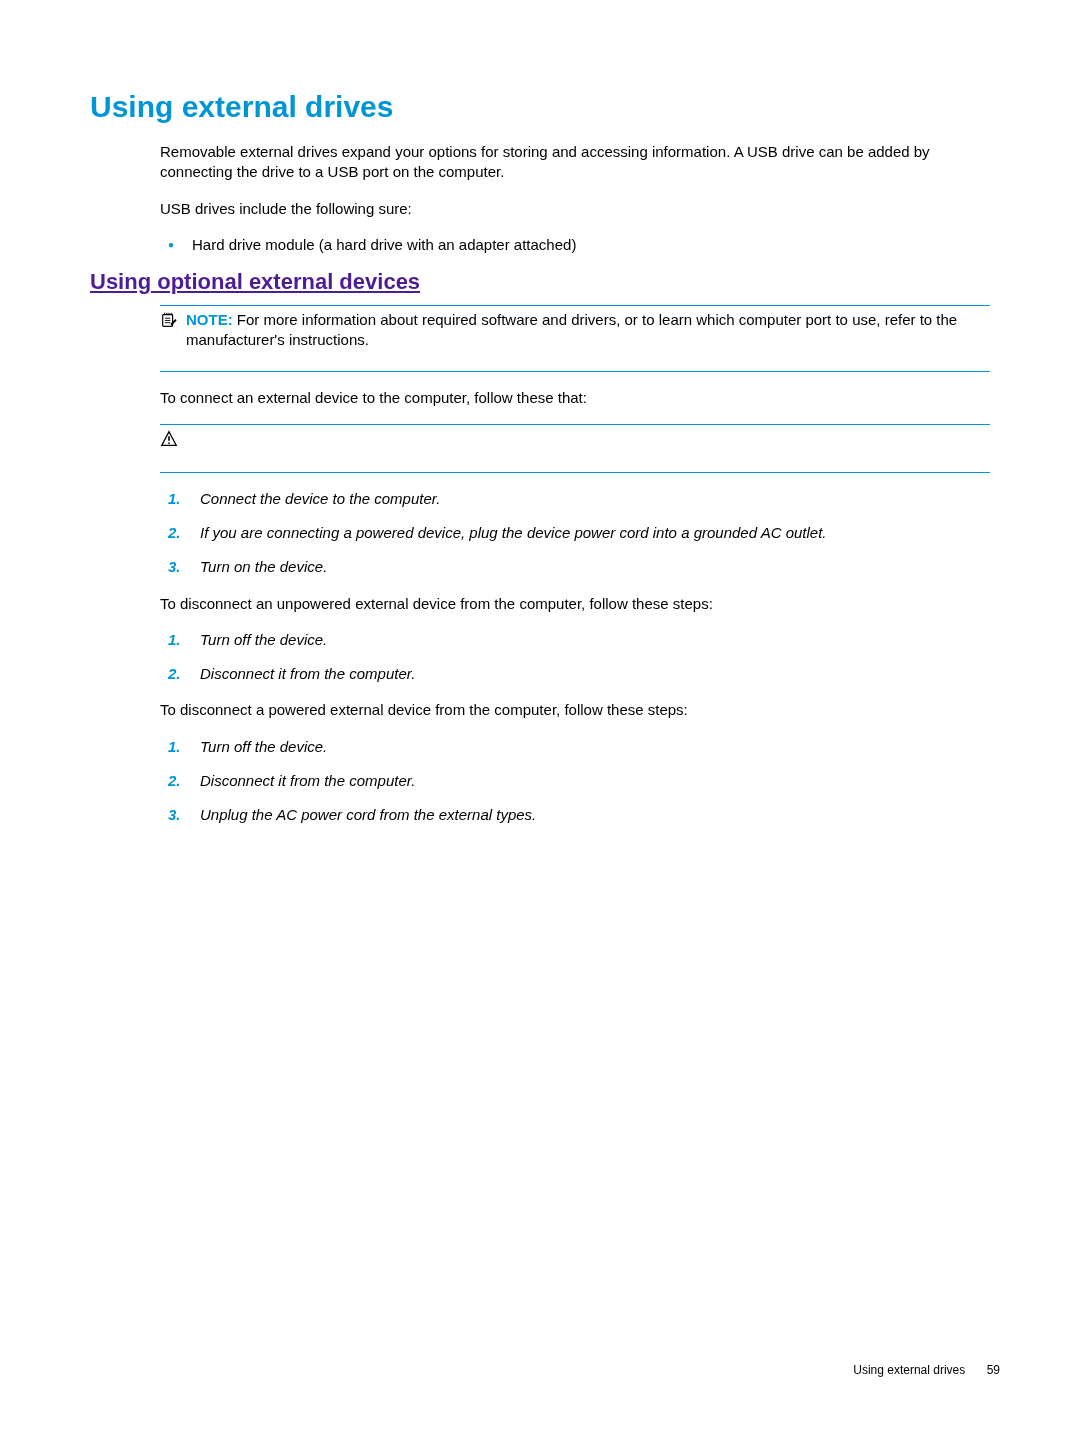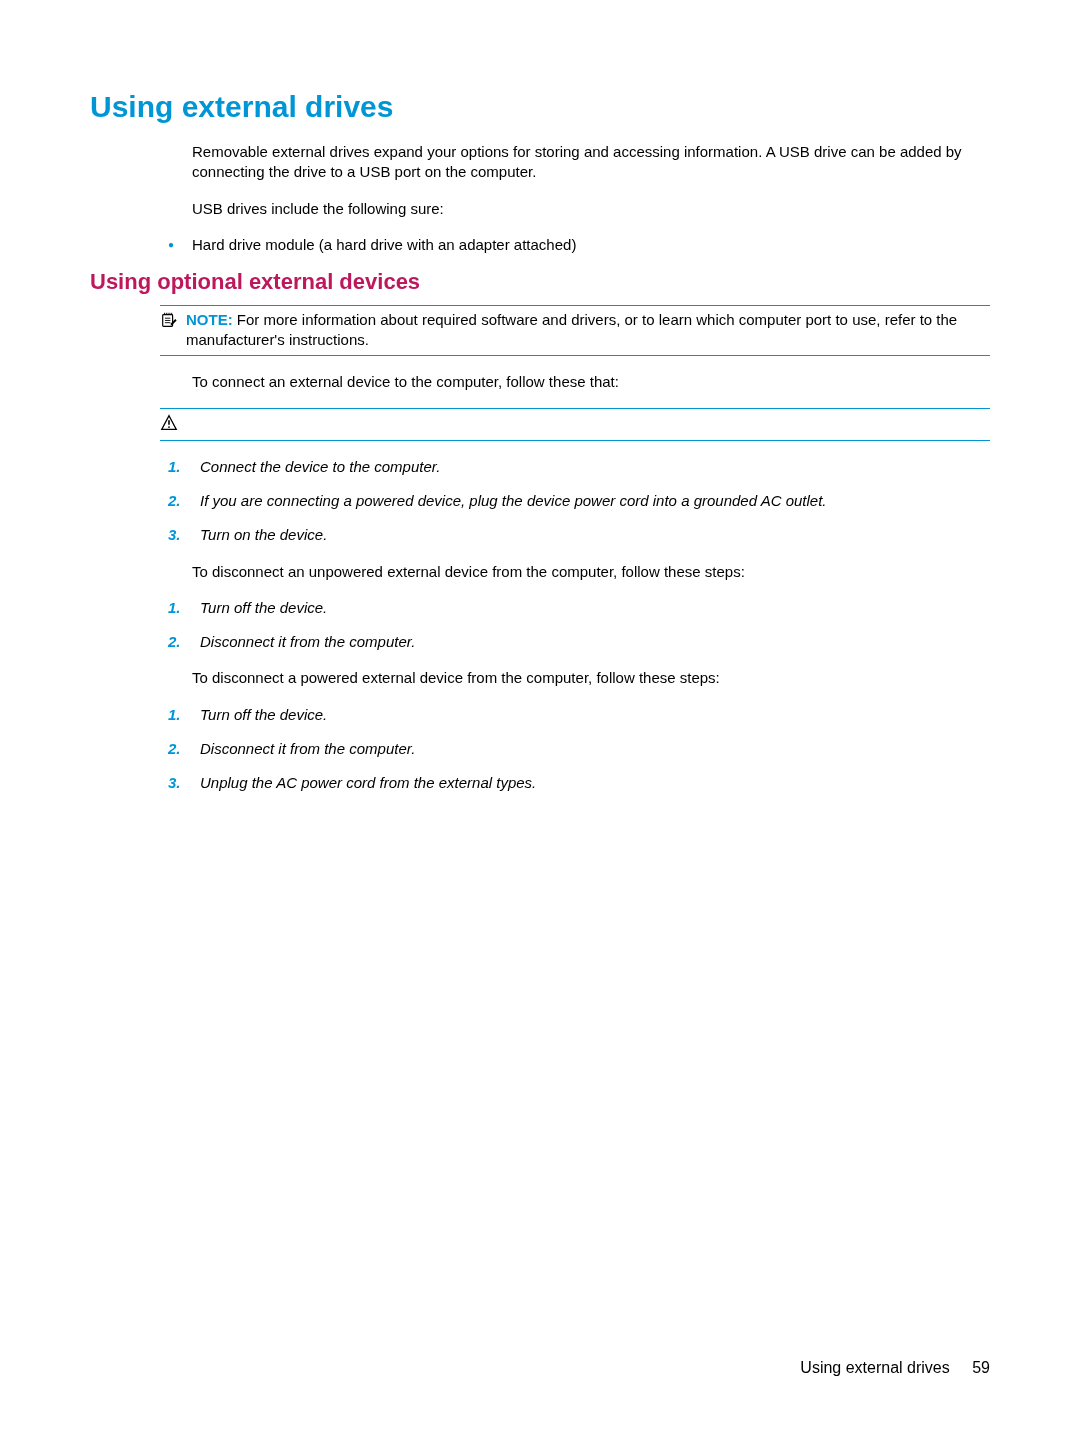--- a/index.html
+++ b/index.html
@@ -17,30 +17,31 @@
       color: #000;
     }
     .h1 {
       color: #0096d6;
       font-size: 30px;
       font-weight: bold;
       margin-bottom: 18px;
       margin-left: 0;
     }
     .h2 {
-      color: #be185d;
+      color: #4c1d95;
       font-size: 22px;
       font-weight: bold;
       margin-bottom: 10px;
       margin-left: 0;
+      text-decoration: underline;
     }
     .body-text {
       font-size: 15px;
       line-height: 1.35;
-      margin-left: 102px;
+      margin-left: 70px;
       margin-bottom: 16px;
     }
     ul.bullet-list {
       list-style: none;
       margin-left: 70px;
       margin-bottom: 12px;
     }
     ul.bullet-list li {
       font-size: 15px;
       line-height: 1.35;
@@ -78,21 +79,21 @@
       position: absolute;
       left: 8px;
       font-size: 15px;
     }
     .callout {
       margin-left: 70px;
       margin-right: 0;
       margin-bottom: 16px;
       border-top: 1px solid #0096d6;
       border-bottom: 1px solid #0096d6;
-      padding: 4px 0 4px 0;
+      padding: 4px 0 20px 0;
       display: flex;
       align-items: flex-start;
     }
     .callout-icon {
       width: 22px;
       flex-shrink: 0;
       margin-right: 4px;
       margin-top: 1px;
     }
     .callout-body {
@@ -100,22 +101,22 @@
       line-height: 1.35;
       flex: 1;
     }
     .callout-label {
       color: #0096d6;
       font-weight: bold;
     }
     .footer {
       position: absolute;
       bottom: 60px;
-      right: 90px;
-      font-size: 16px;
+      right: 80px;
+      font-size: 12px;
     }
     .footer-page {
       margin-left: 18px;
     }
   </style>
 </head>
 <body>
 
 <h1 class="h1">Using external drives</h1>
 

